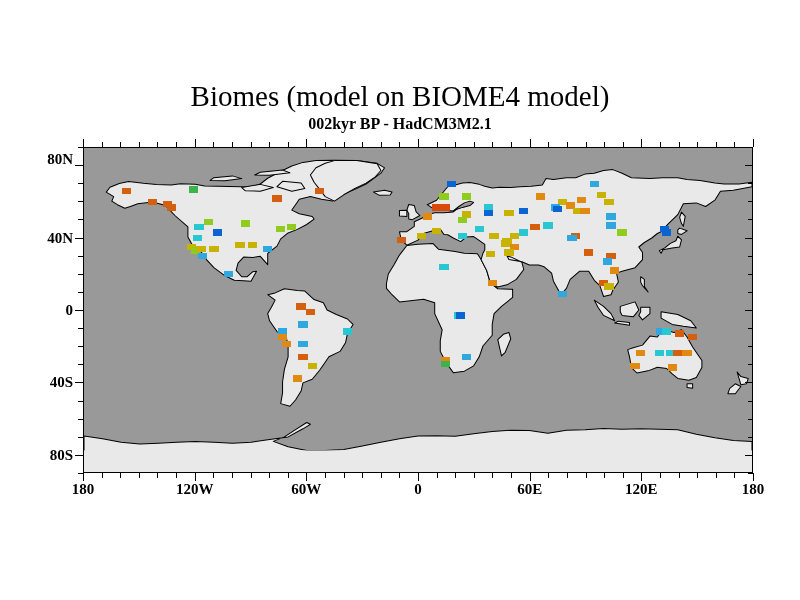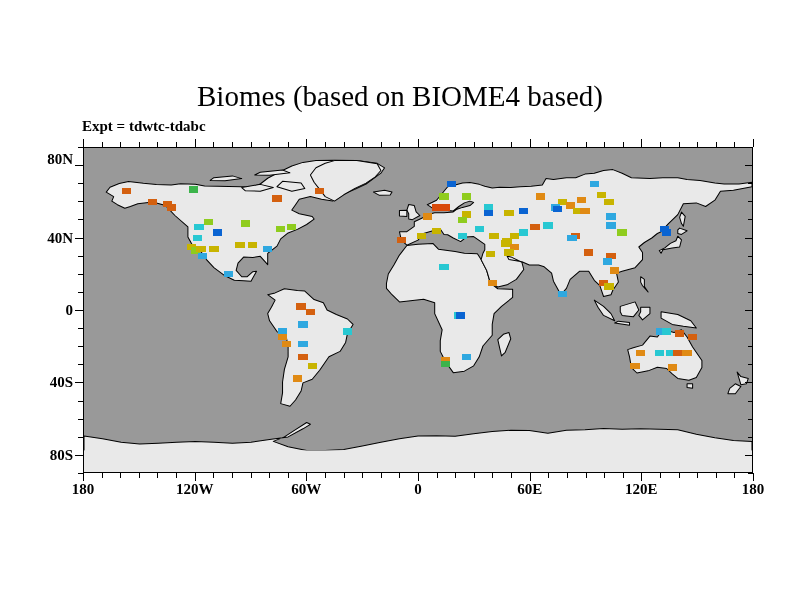--- a/index.html
+++ b/index.html
@@ -105,22 +105,22 @@
     text-align: center;
     white-space: nowrap;
     transform: translateX(-50%);
   }
 </style>
 </head>
 <body>
 
 <div id="figure">
 
-  <div id="main-title">Biomes (based on BIOME4 based)</div>
-  <div id="expt-label">Expt = tdwtc-tdabc</div>
+  <div id="main-title">Biomes (model on BIOME4 model)</div>
+  <div id="sub-title">002kyr BP - HadCM3M2.1</div>
 
   <div id="plot-frame">
     <svg id="map-canvas" viewBox="0 0 360 180" preserveAspectRatio="none">
         <rect x="0" y="0" width="360" height="180" fill="#999999"></rect>
         <path d="M12.00 24.50 L14.00 21.80 L19.00 19.70 L24.00 18.60 L32.00 19.60 L39.00 20.30 L47.00 20.50 L52.00 19.80 L60.00 20.20 L65.00 21.10 L72.00 21.20 L78.00 21.40 L85.00 21.50 L90.00 21.80 L95.00 20.00 L99.00 16.80 L105.00 13.50 L112.00 10.00 L118.00 8.00 L125.00 7.00 L135.00 6.80 L147.00 7.00 L158.00 8.50 L162.00 11.00 L160.00 14.00 L156.00 17.00 L152.00 20.00 L146.00 23.00 L140.00 25.50 L134.00 29.50 L128.00 28.50 L122.00 27.00 L116.00 28.50 L114.00 31.50 L112.00 34.50 L116.00 36.50 L123.00 38.00 L124.00 39.50 L120.00 42.50 L115.00 45.20 L110.00 47.20 L106.00 50.50 L104.00 54.50 L99.00 58.50 L99.00 64.80 L95.00 60.20 L91.00 60.80 L86.00 60.60 L83.00 64.00 L82.00 68.00 L85.00 71.50 L88.00 71.50 L91.00 68.70 L93.00 68.50 L90.00 74.00 L86.00 73.80 L81.00 73.50 L76.00 71.00 L70.00 66.50 L66.00 62.00 L63.00 57.50 L58.00 53.20 L56.00 49.50 L56.00 43.80 L49.00 37.50 L44.00 32.00 L37.00 30.00 L29.00 31.00 L25.00 32.50 L22.00 33.50 L18.00 31.50 L15.00 29.50 L16.00 27.00 Z" fill="#e9e9e9" stroke="#000000" stroke-width="0.55" stroke-linejoin="round"></path>
         <path d="M135.00 7.00 L147.00 7.00 L158.00 8.80 L160.00 12.50 L157.00 16.00 L152.00 19.50 L146.00 22.50 L140.00 26.00 L135.00 29.50 L130.00 27.00 L127.00 23.00 L124.00 19.00 L122.00 15.00 L125.00 11.00 L130.00 8.50 Z" fill="#e9e9e9" stroke="#000000" stroke-width="0.55" stroke-linejoin="round"></path>
         <path d="M70.00 16.50 L80.00 15.50 L85.00 17.00 L76.00 18.20 L68.00 18.00 Z" fill="#e9e9e9" stroke="#000000" stroke-width="0.55" stroke-linejoin="round"></path>
         <path d="M95.00 13.50 L107.00 12.20 L111.00 13.80 L100.00 15.20 L92.00 15.00 Z" fill="#e9e9e9" stroke="#000000" stroke-width="0.55" stroke-linejoin="round"></path>
         <path d="M85.00 22.00 L95.00 20.20 L102.00 22.00 L95.00 24.00 L87.00 23.80 Z" fill="#e9e9e9" stroke="#000000" stroke-width="0.55" stroke-linejoin="round"></path>
         <path d="M107.00 18.50 L117.00 19.50 L119.00 22.50 L112.00 24.00 L104.00 21.50 Z" fill="#e9e9e9" stroke="#000000" stroke-width="0.55" stroke-linejoin="round"></path>

